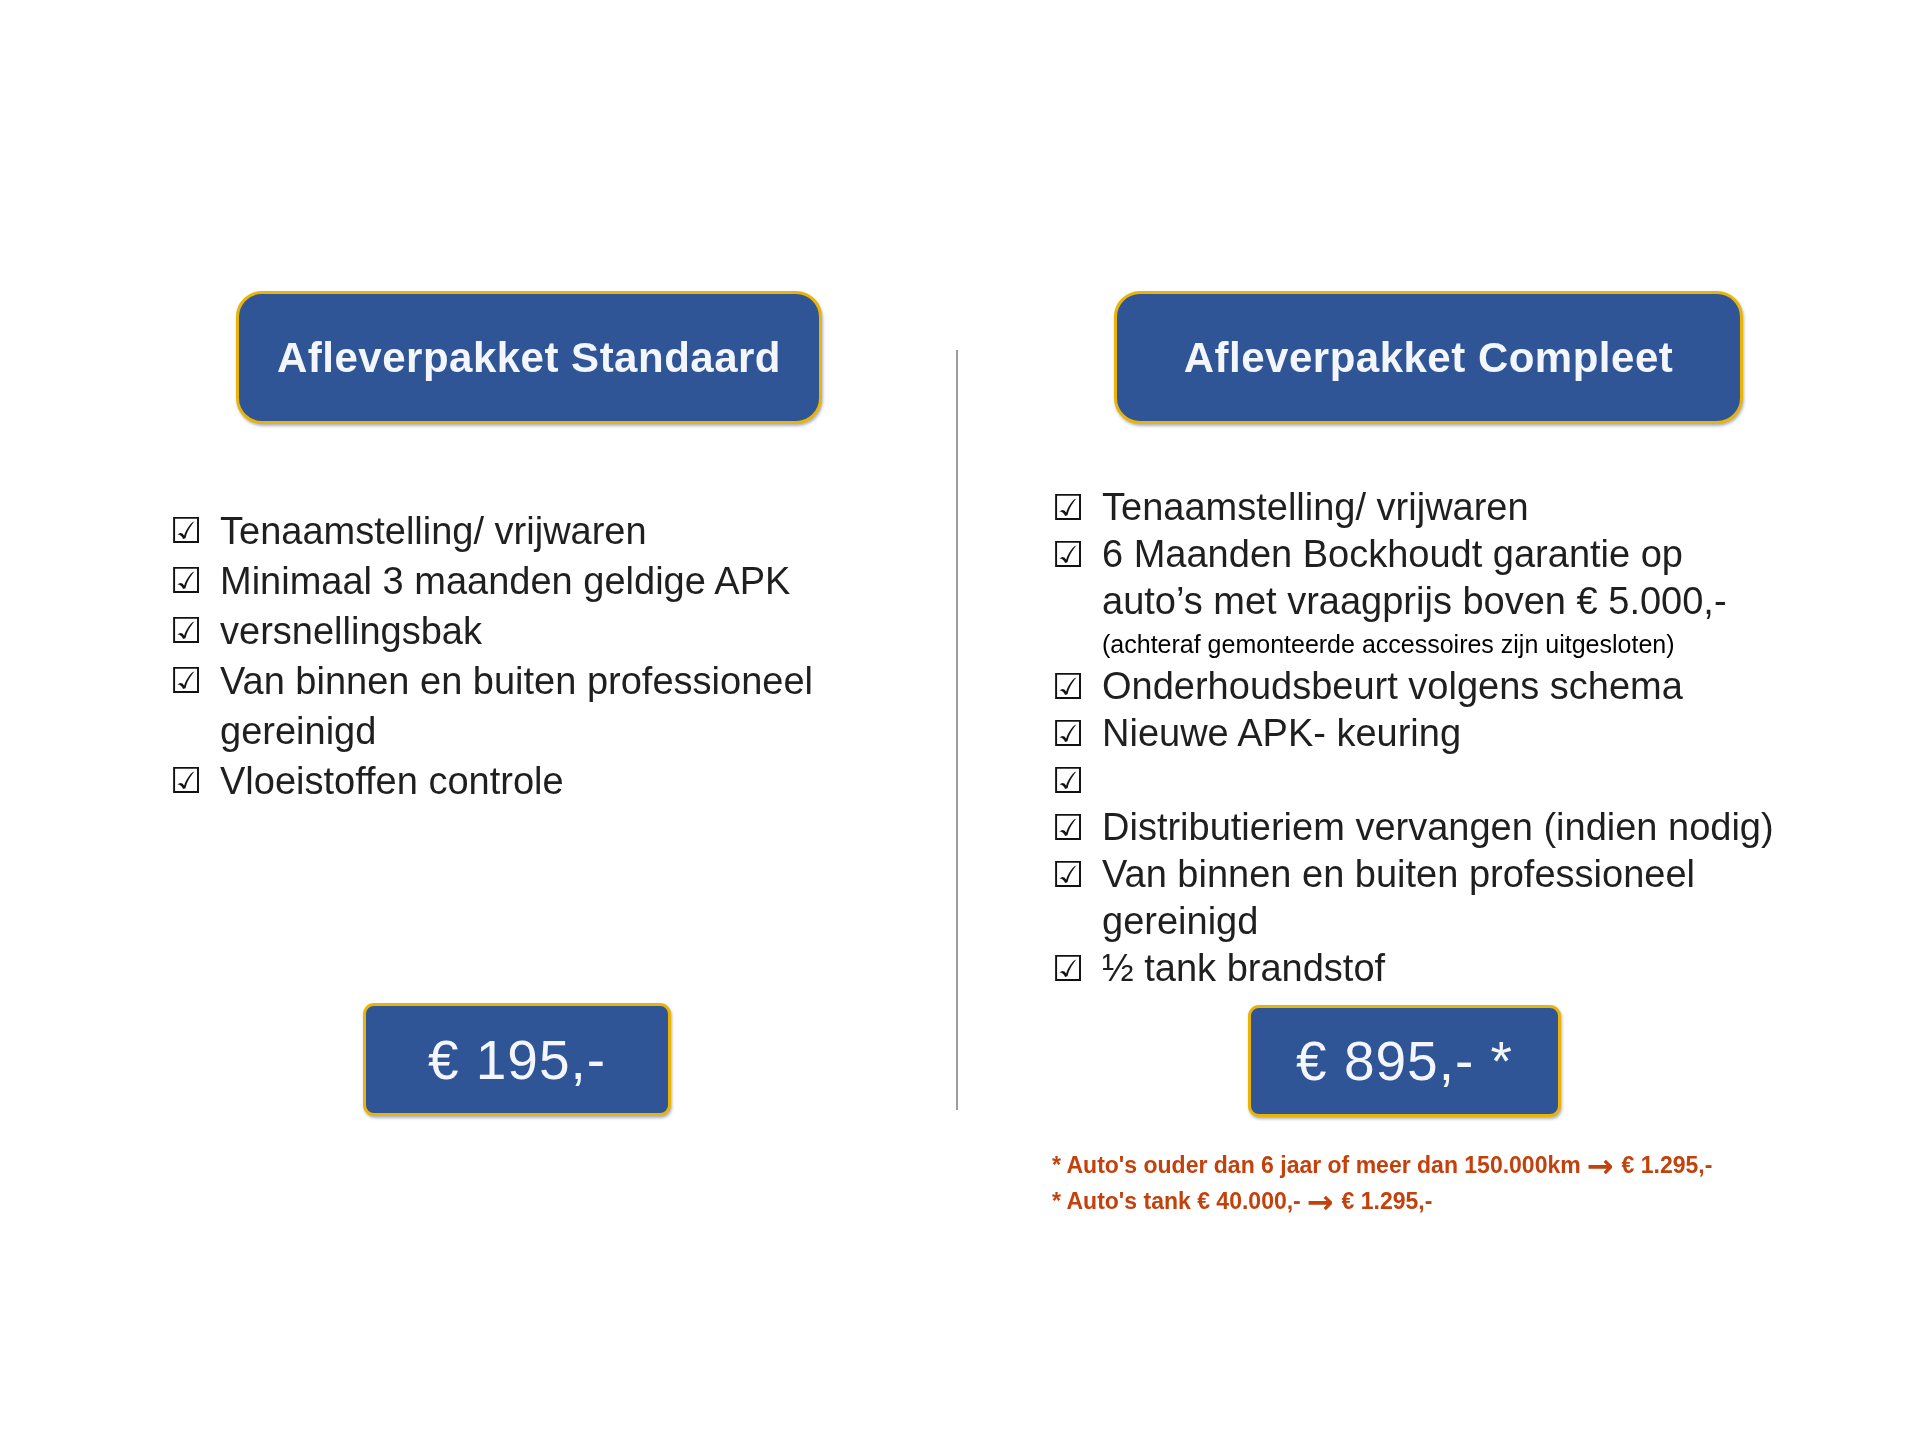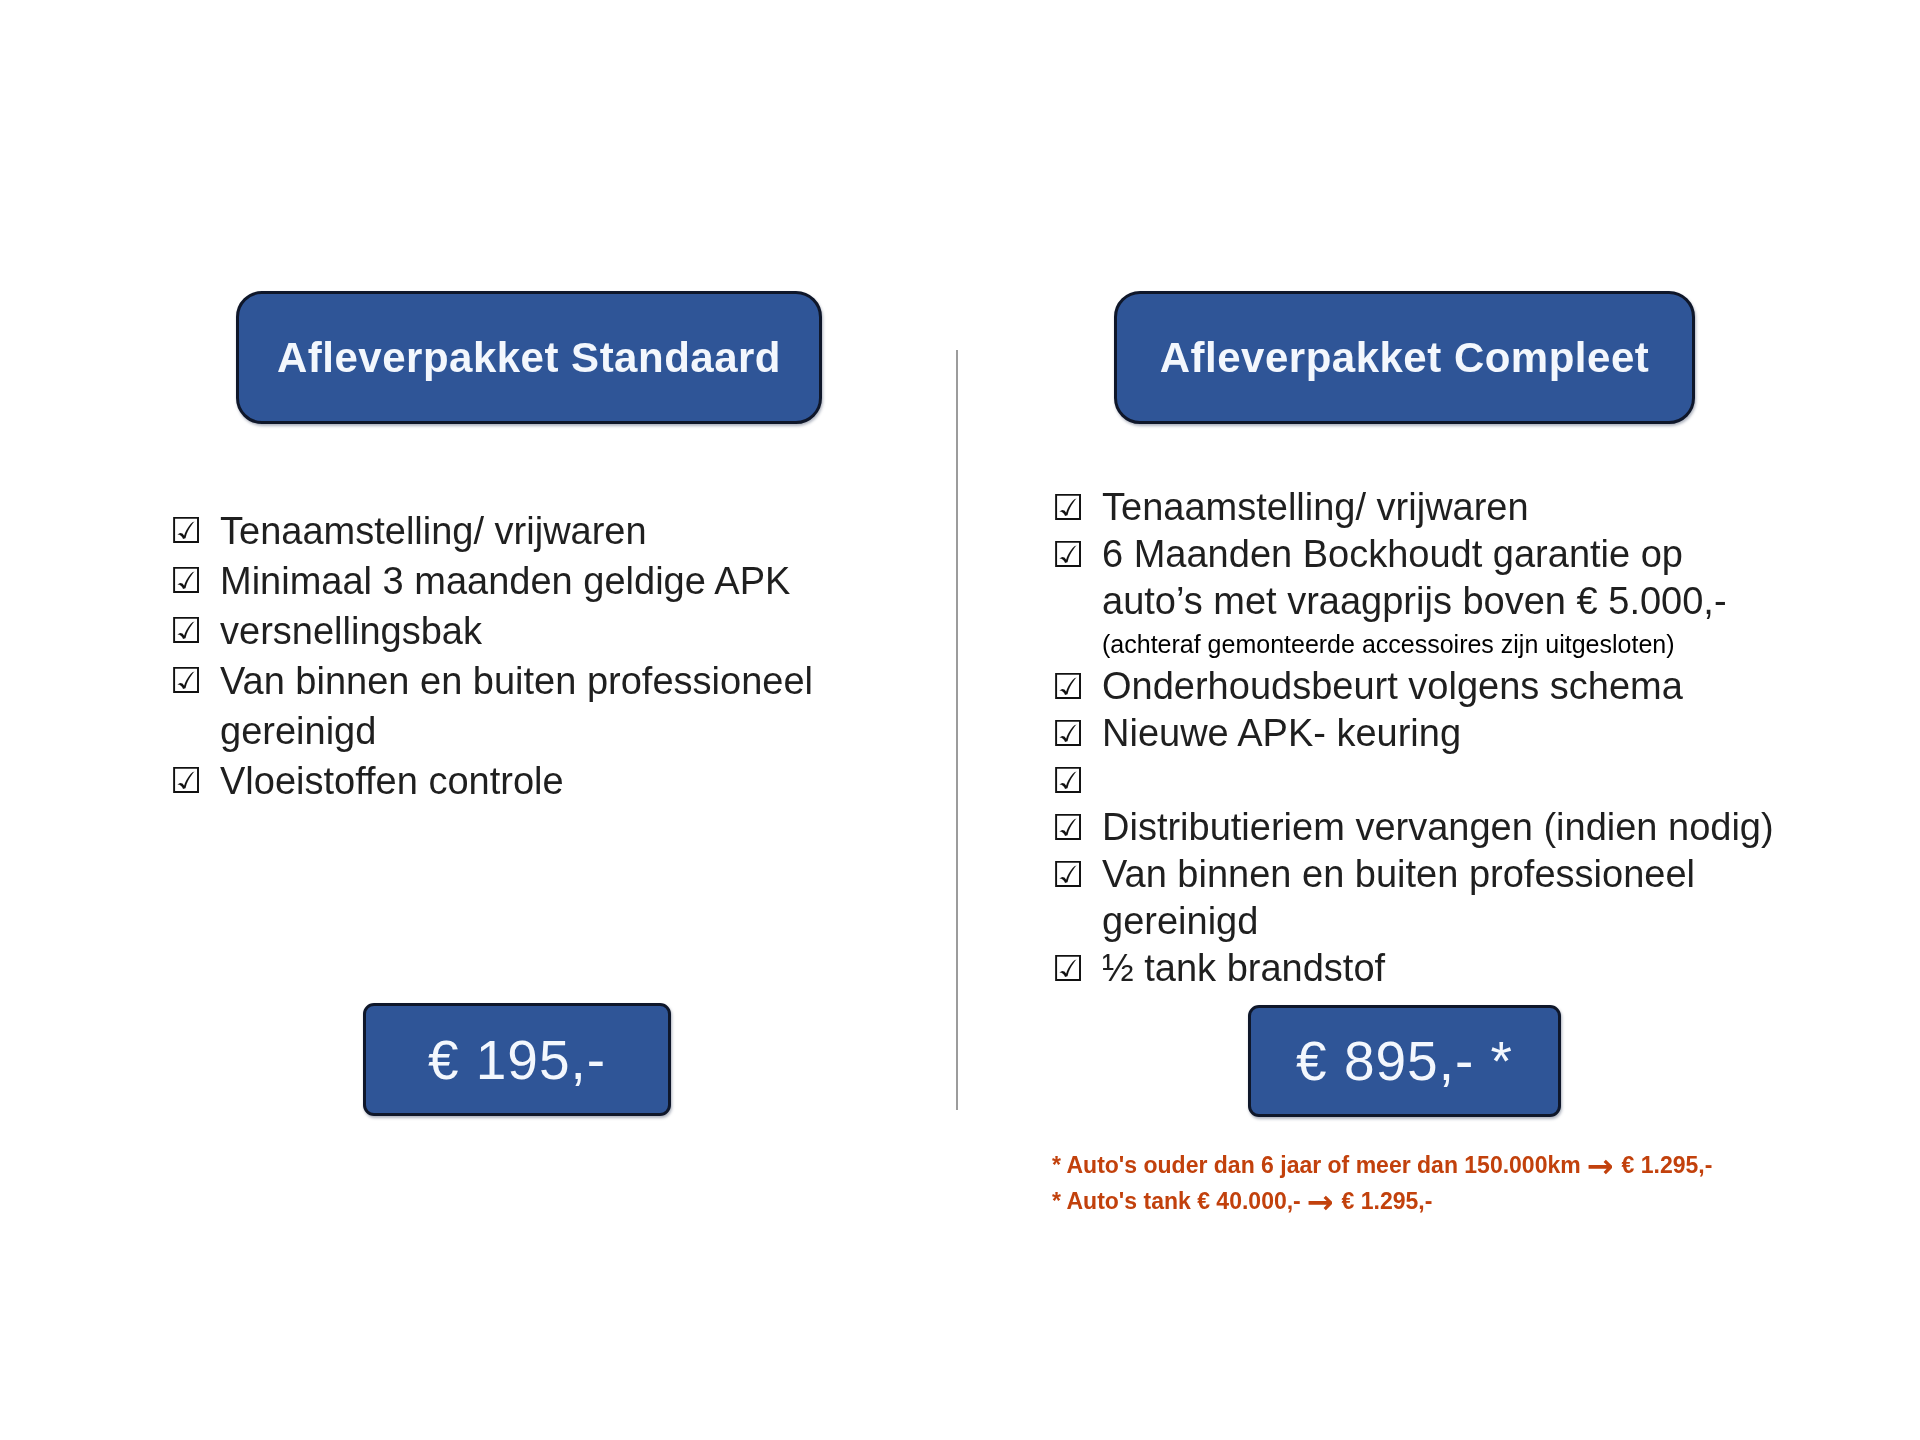--- a/index.html
+++ b/index.html
@@ -13,38 +13,38 @@
     height: 1440px;
     overflow: hidden;
     font-family: "Liberation Sans", "DejaVu Sans", sans-serif;
     color: #1f1f1f;
   }
 
   
   .rbox {
     position: absolute;
     background: #2f5597;
-    border: 3px solid #0f172a;
+    border: 3px solid #eab308;
     border-radius: 26px;
     box-sizing: border-box;
     display: flex;
     align-items: center;
     justify-content: center;
     color: #f3f7fd;
     box-shadow: 1px 2px 3px rgba(20, 35, 70, 0.35);
   }
   .header-box {
     font-size: 42px;
     font-weight: bold;
     letter-spacing: 0.5px;
     top: 291px;
     height: 133px;
   }
   #header-standaard { left: 236px; width: 586px; }
-  #header-compleet  { left: 1114px; width: 581px; }
+  #header-compleet  { left: 1114px; width: 629px; }
 
   .price-box {
     font-size: 55px;
     font-weight: normal;
     letter-spacing: 1px;
     border-radius: 11px;
   }
   #price-standaard { left: 363px; top: 1003px; width: 308px; height: 113px; }
   #price-compleet  { left: 1248px; top: 1005px; width: 313px; height: 112px; }
 

